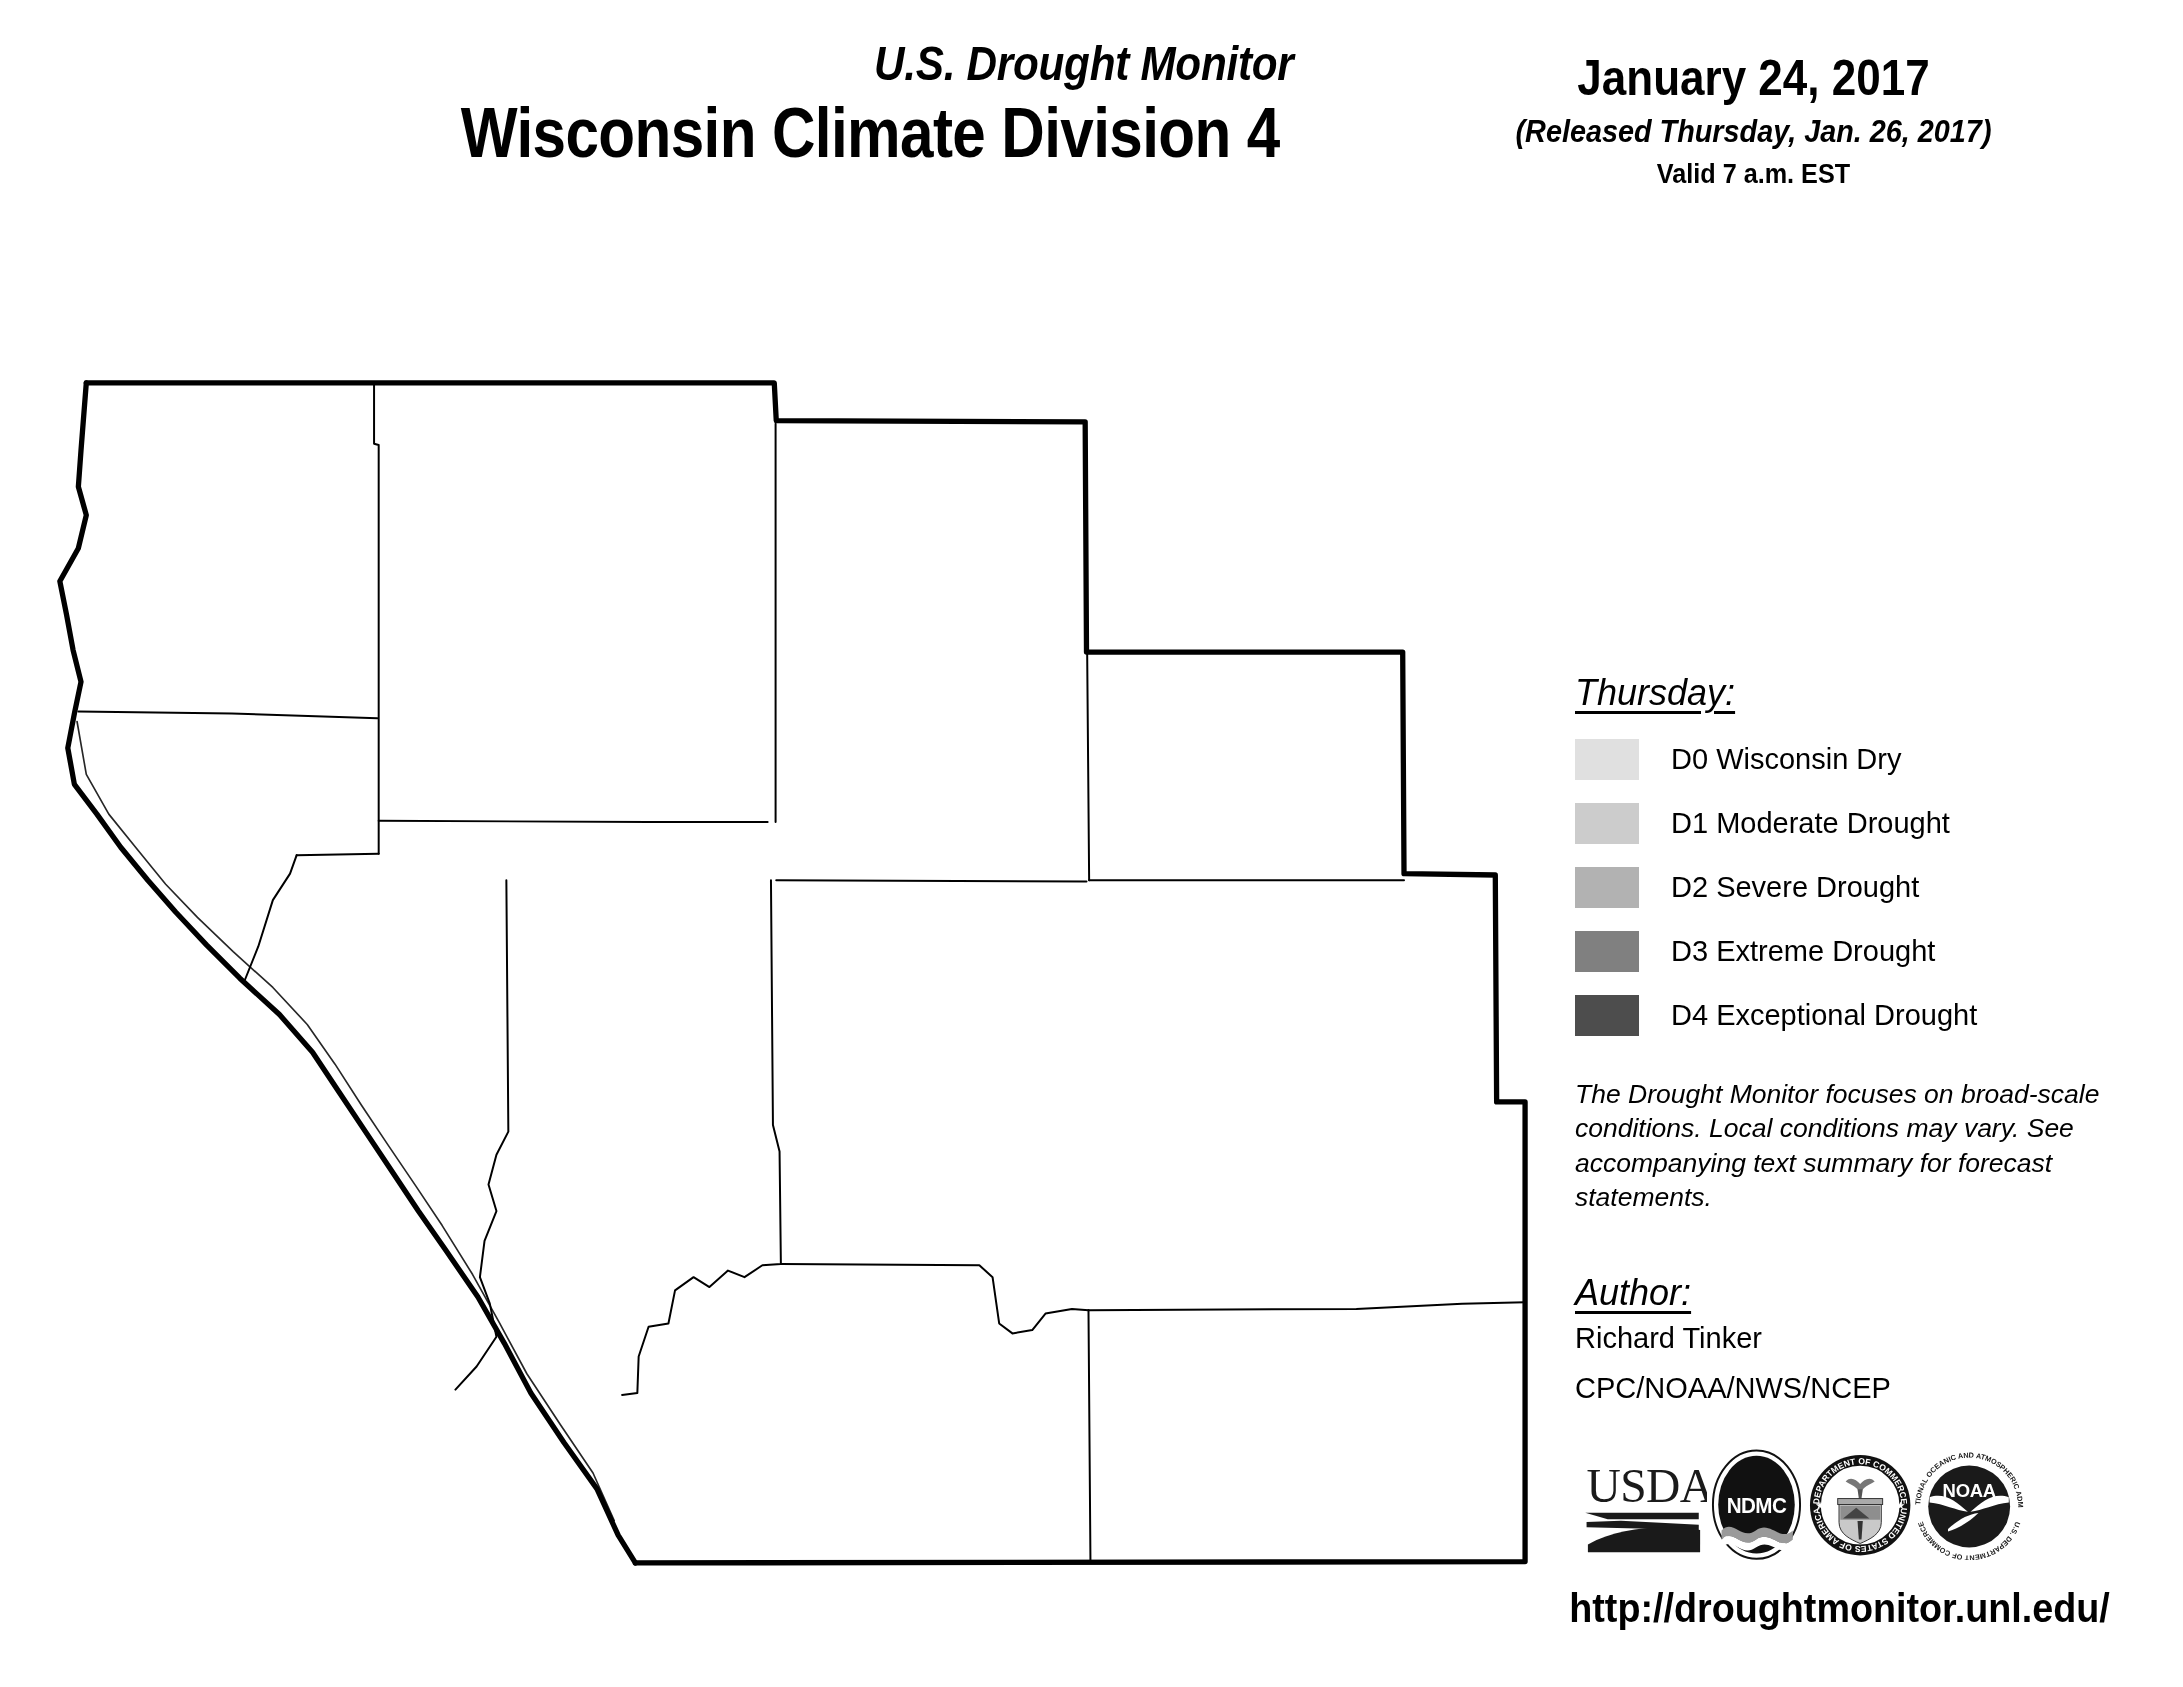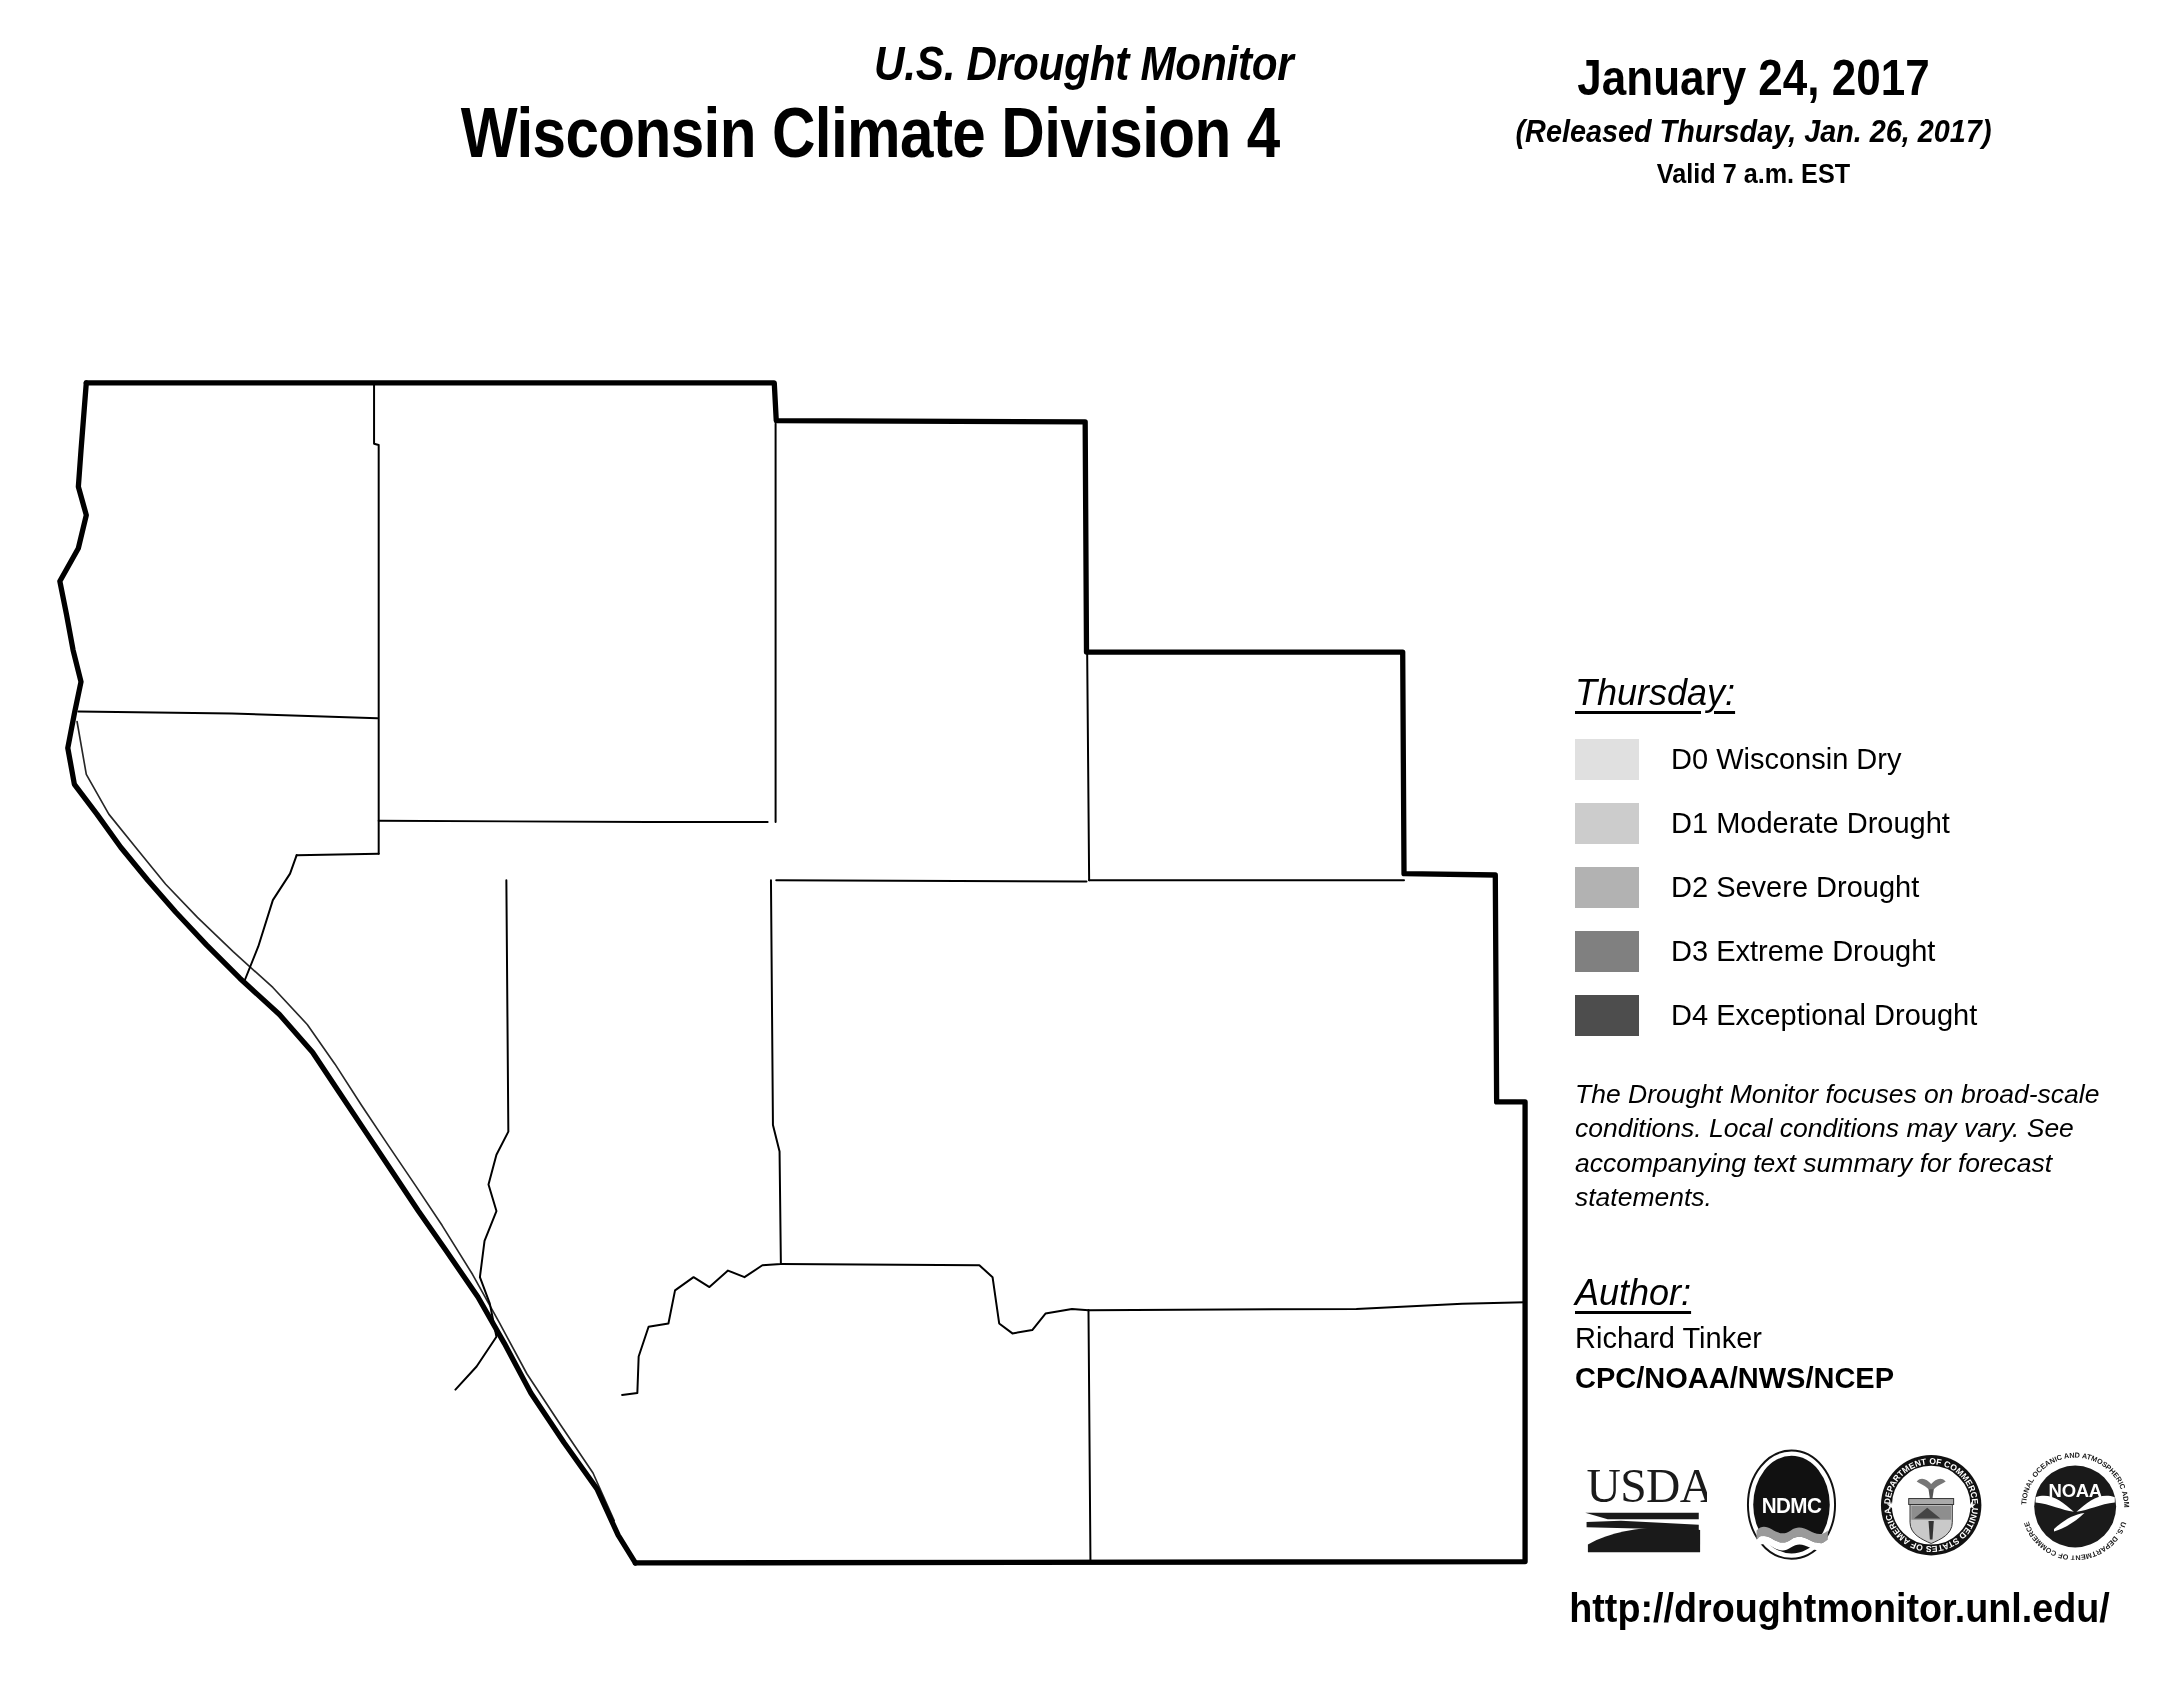--- a/index.html
+++ b/index.html
@@ -133,32 +133,32 @@
     font-style: italic;
     text-decoration: underline;
     text-underline-offset: 6px;
     line-height: 1.0;
   }
   #author-name, #author-org {
     font-size: 29px;
     line-height: 1.30;
     margin-top: 9.3px;
   }
-  #author-org { margin-top: 2px; font-weight: bold; }
+  #author-org { margin-top: 12px; }
 
   
   #logos {
     position: absolute;
     left: 1581px;
     top: 1442px;
     width: 549px;
     height: 126px;
     display: flex;
     align-items: center;
-    justify-content: space-between;
+    justify-content: flex-start;
   }
   .logo { flex: 0 0 auto; }
 
   
   #dm-url {
     position: absolute;
     left: 1542px;
     top: 1588px;
     width: 595px;
     text-align: center;

